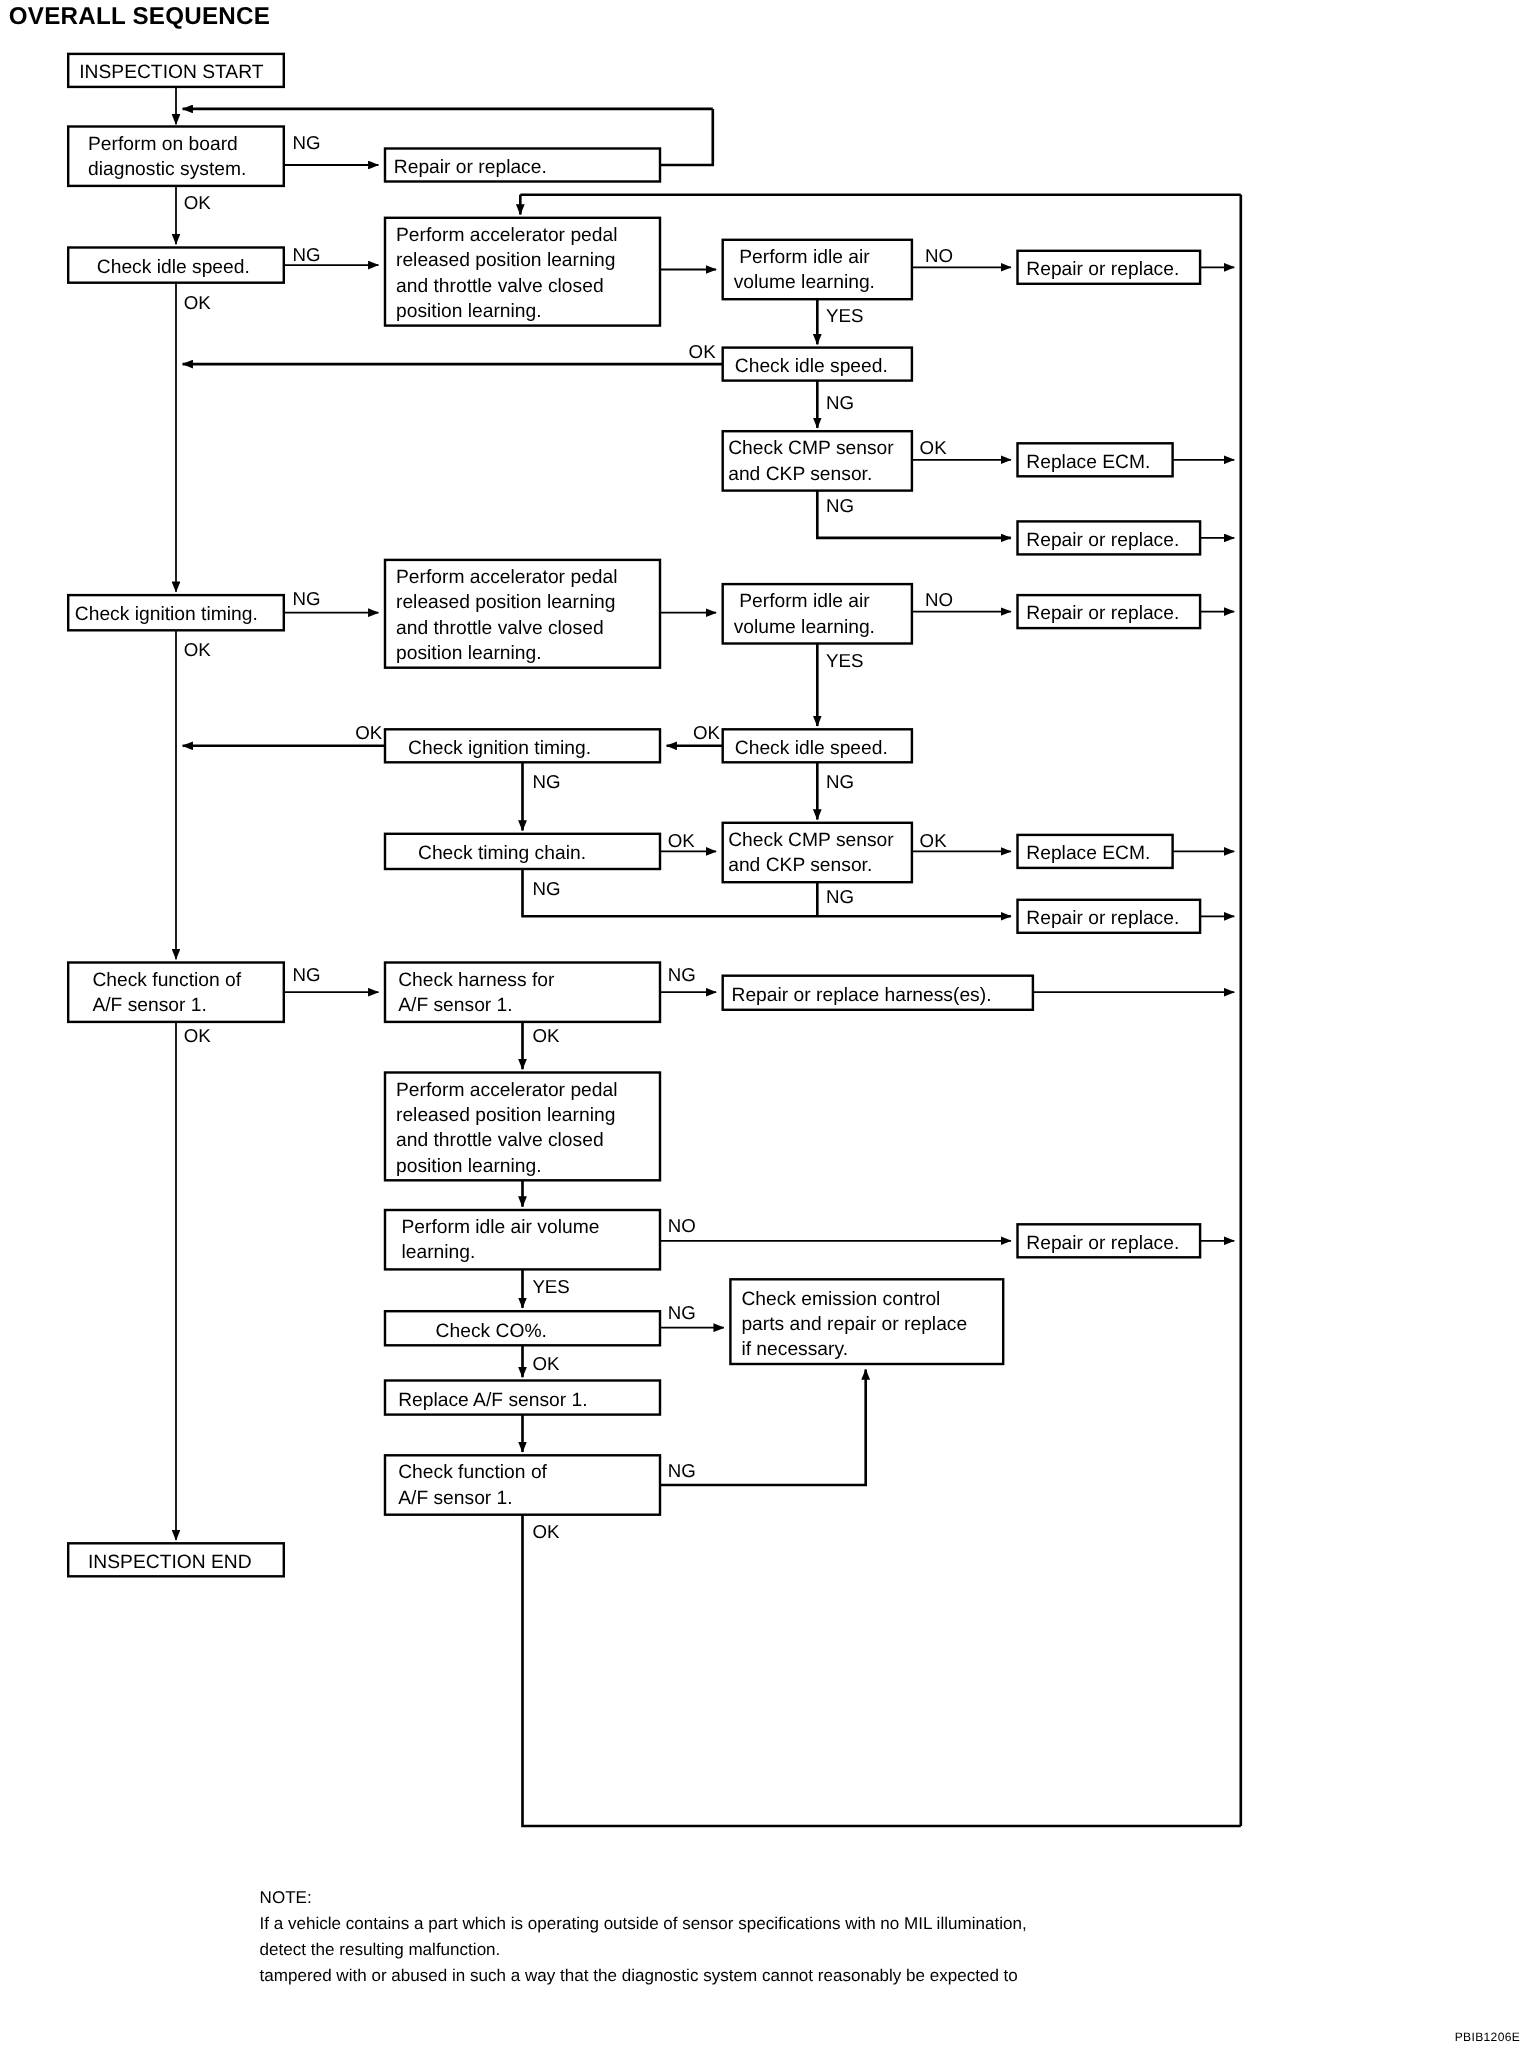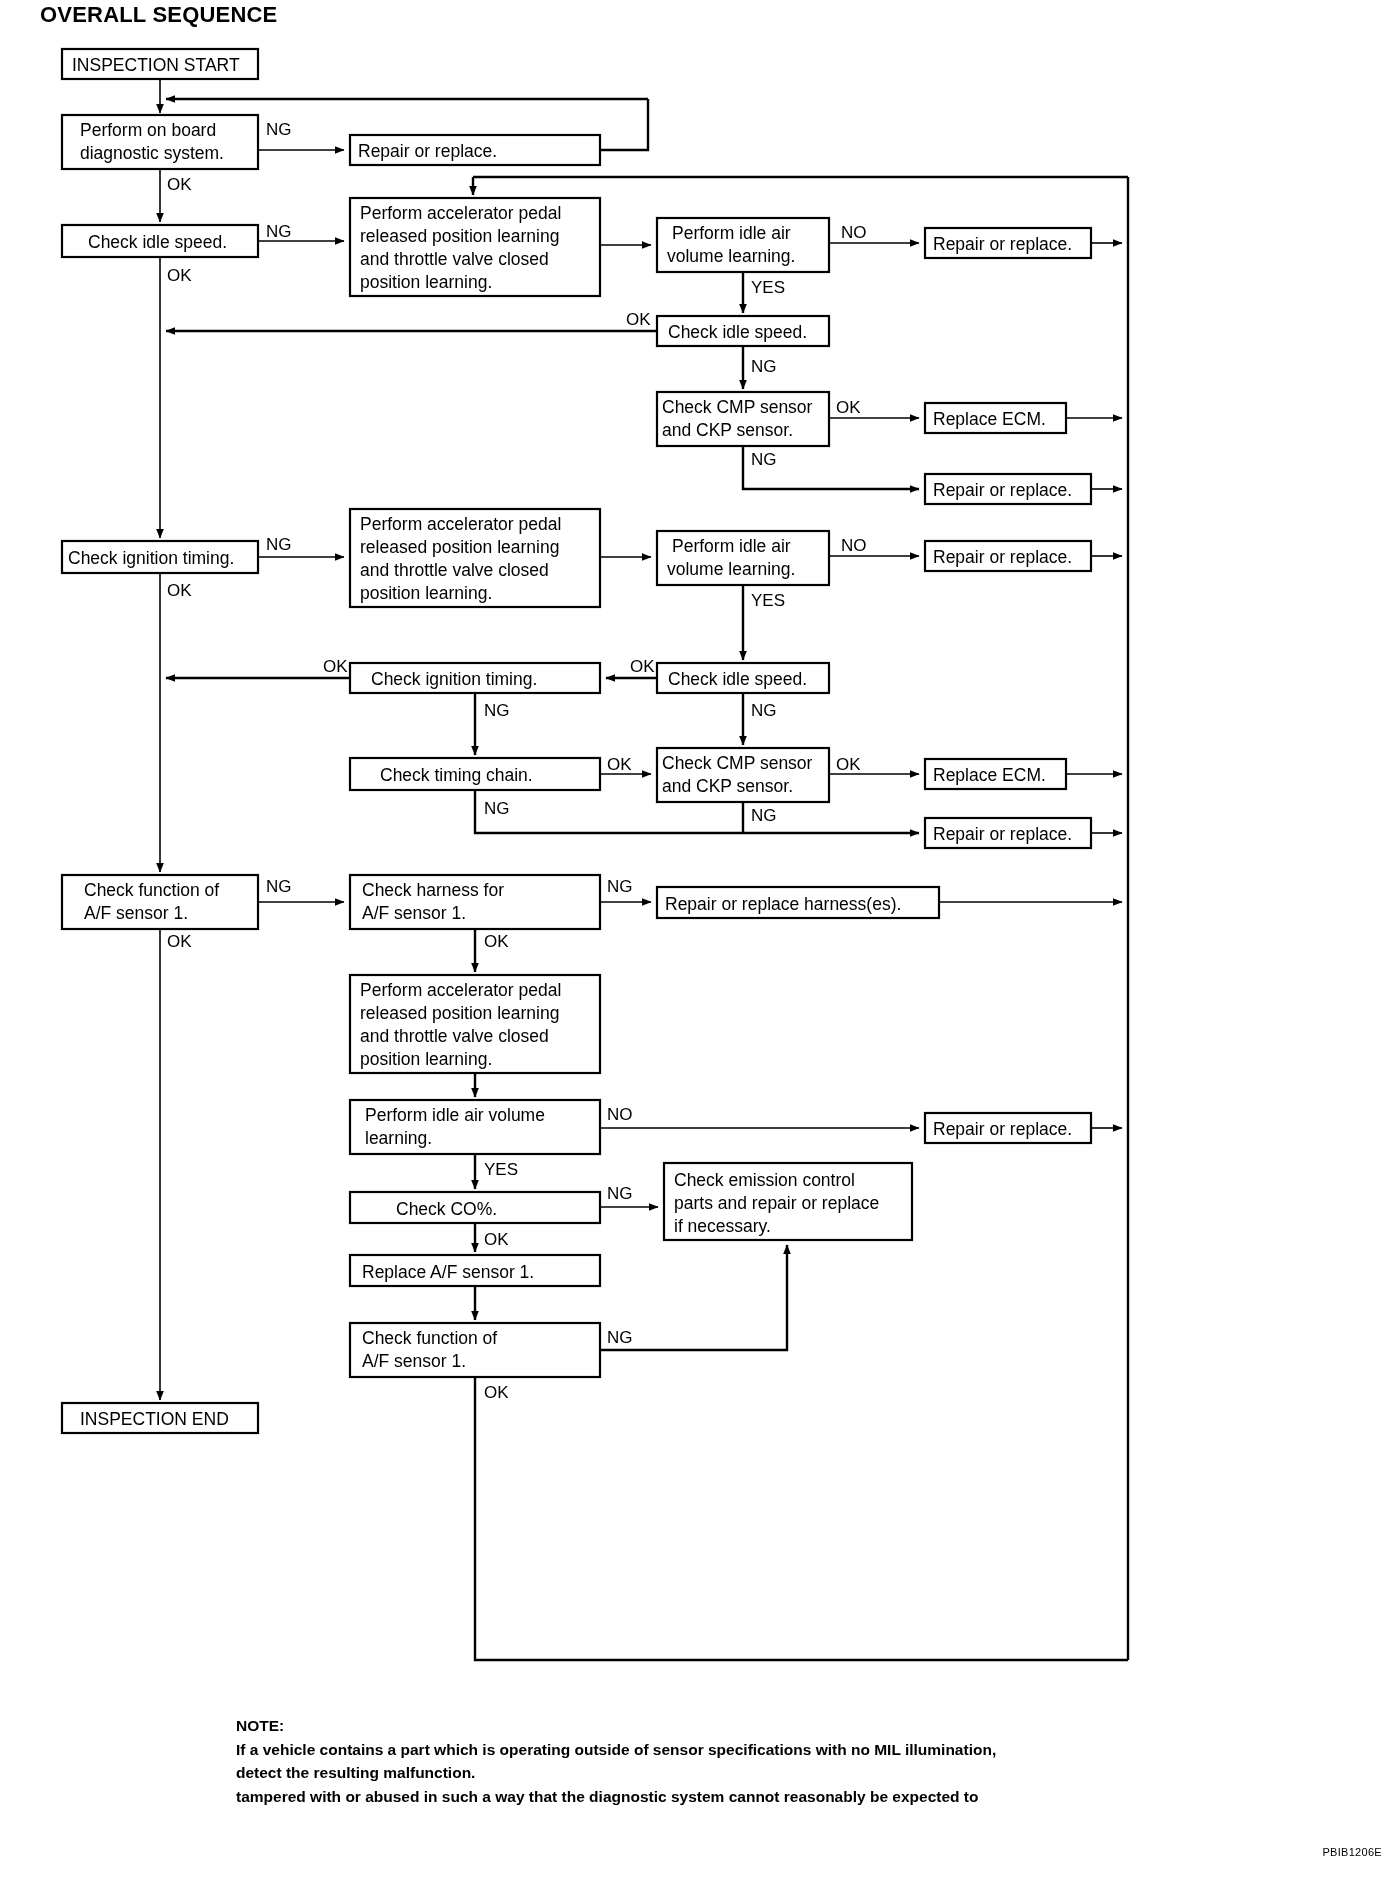--- a/index.html
+++ b/index.html
@@ -1,28 +1,28 @@
 <!DOCTYPE html>
 <html><head>
 <meta charset="utf-8">
 <style>
   html,body{margin:0;padding:0;background:#ffffff;}
   body{width:1392px;height:1880px;position:relative;
        font-family:"Liberation Sans", sans-serif;color:#000;}
   #page-title{position:absolute;left:8px;top:2px;font-size:22px;font-weight:bold;
-              letter-spacing:.2px;margin-left:32px;}
+              letter-spacing:.2px;}
   #diagram{position:absolute;left:0;top:0;width:1392px;height:1880px;}
   .nodebox{font-size:17.5px;}
   .edgelabel{font-size:17px;font-family:"Liberation Sans", sans-serif;}
   .boxrect{fill:#ffffff;stroke:#000000;stroke-width:2.2;}
   .line{stroke:#000000;fill:none;}
   .thin{stroke-width:1.6;}
   .thick{stroke-width:2.4;}
   #note{position:absolute;left:236px;top:1714px;width:1100px;
-        font-size:15.5px;font-weight:bold;line-height:1.52;}
+        font-size:15.5px;font-weight:normal;line-height:1.52;}
   #figcode{position:absolute;right:10px;top:1846px;font-size:11px;font-weight:normal;
            letter-spacing:.3px;}
 </style>
 </head>
 <body>
 
 <div id="page-title">OVERALL SEQUENCE</div>
 
 <svg id="diagram" viewBox="0 0 1392 1880" xmlns="http://www.w3.org/2000/svg">
   <defs>

